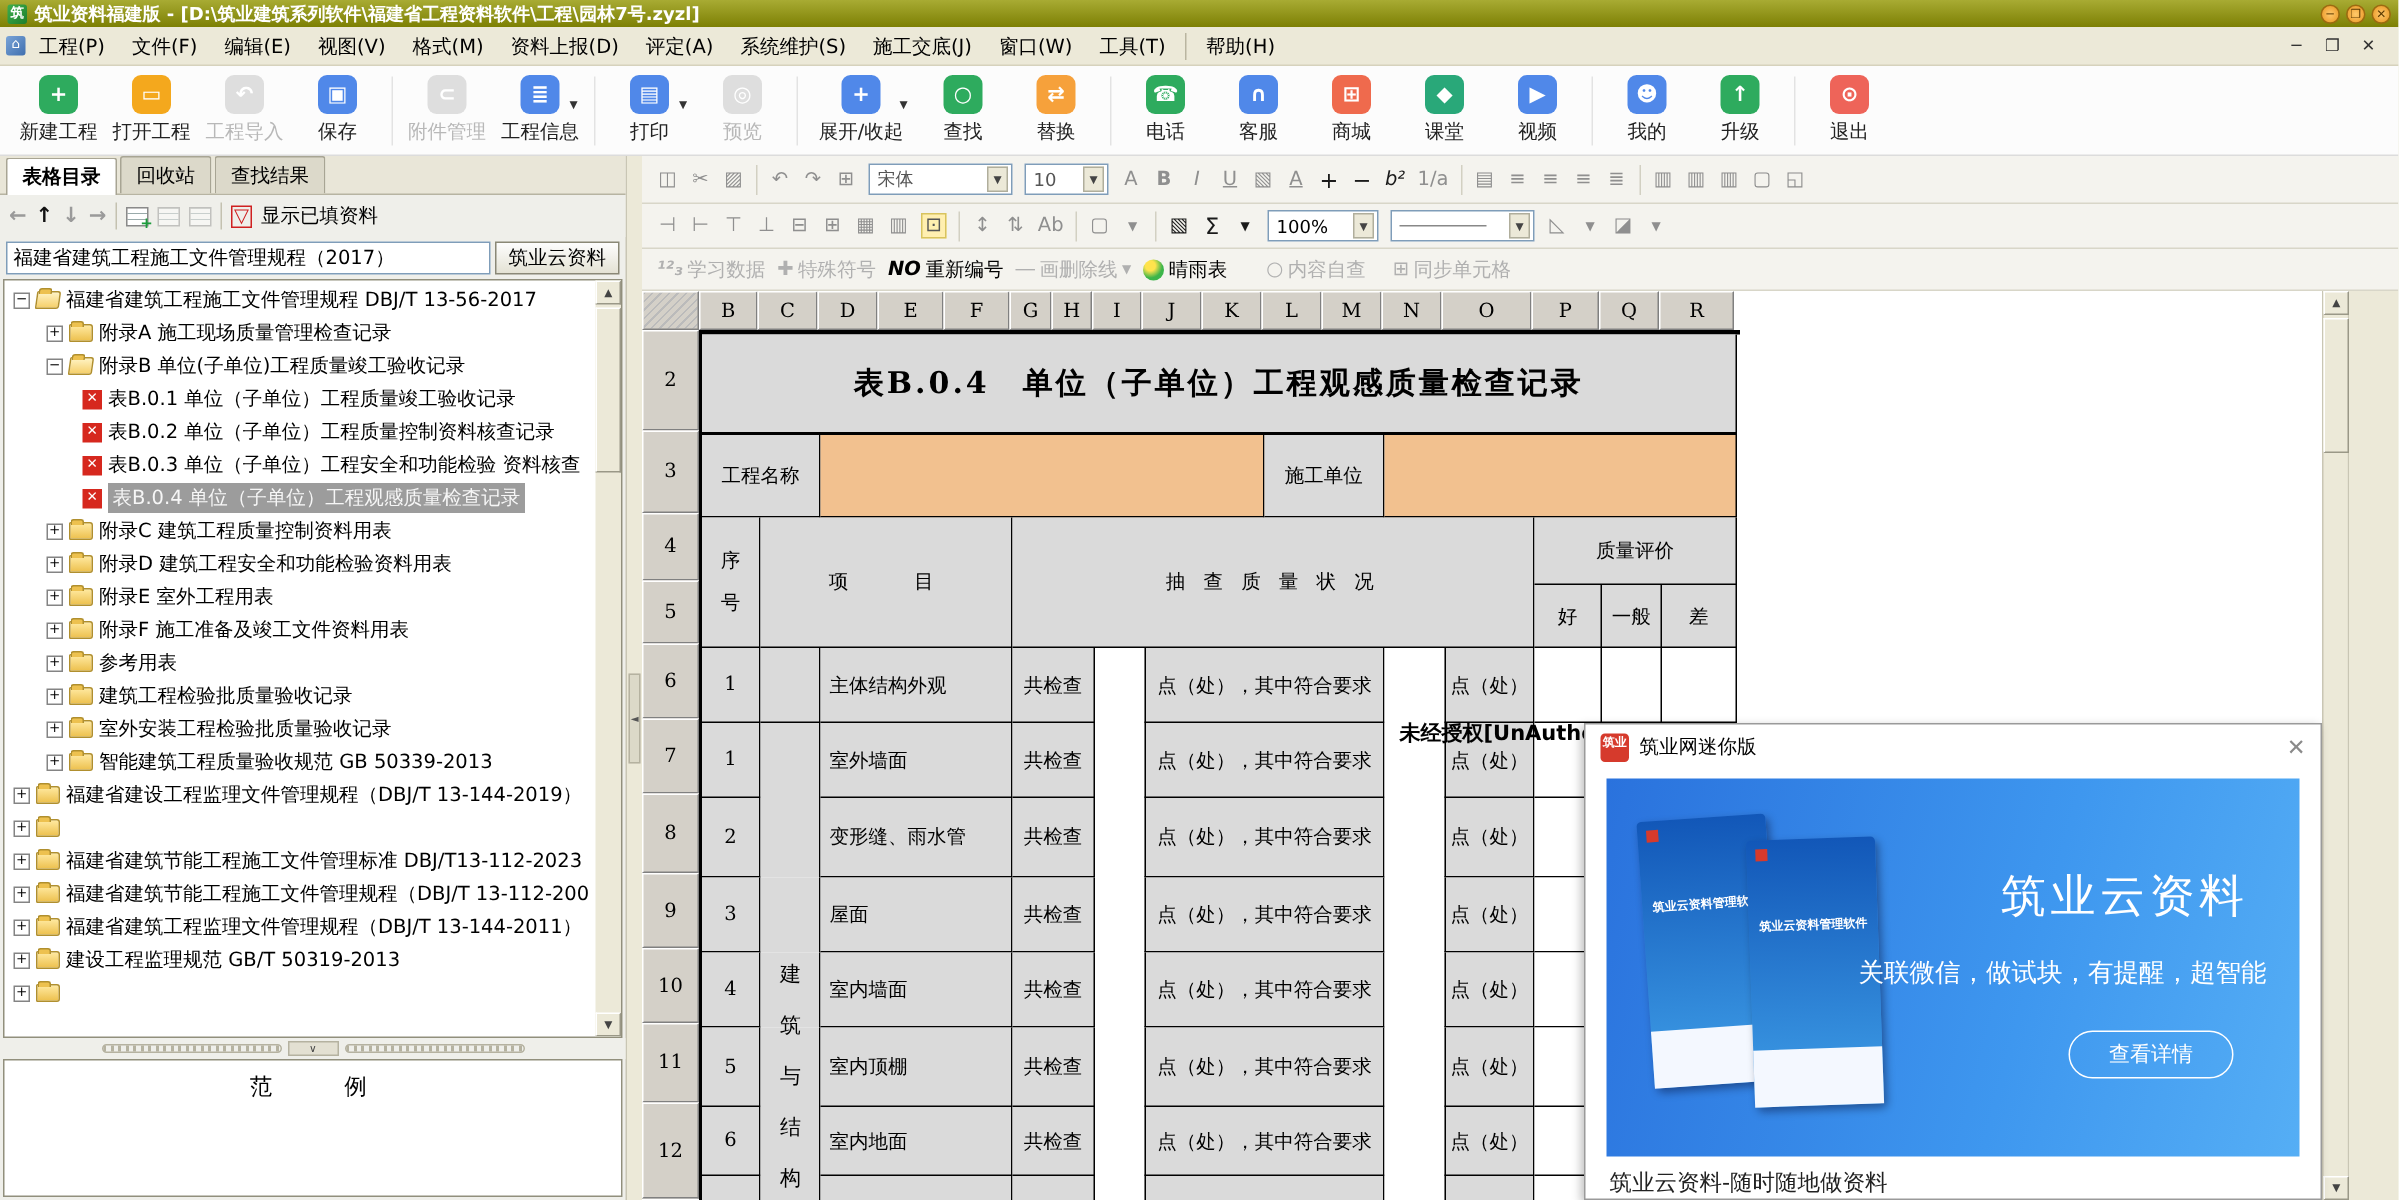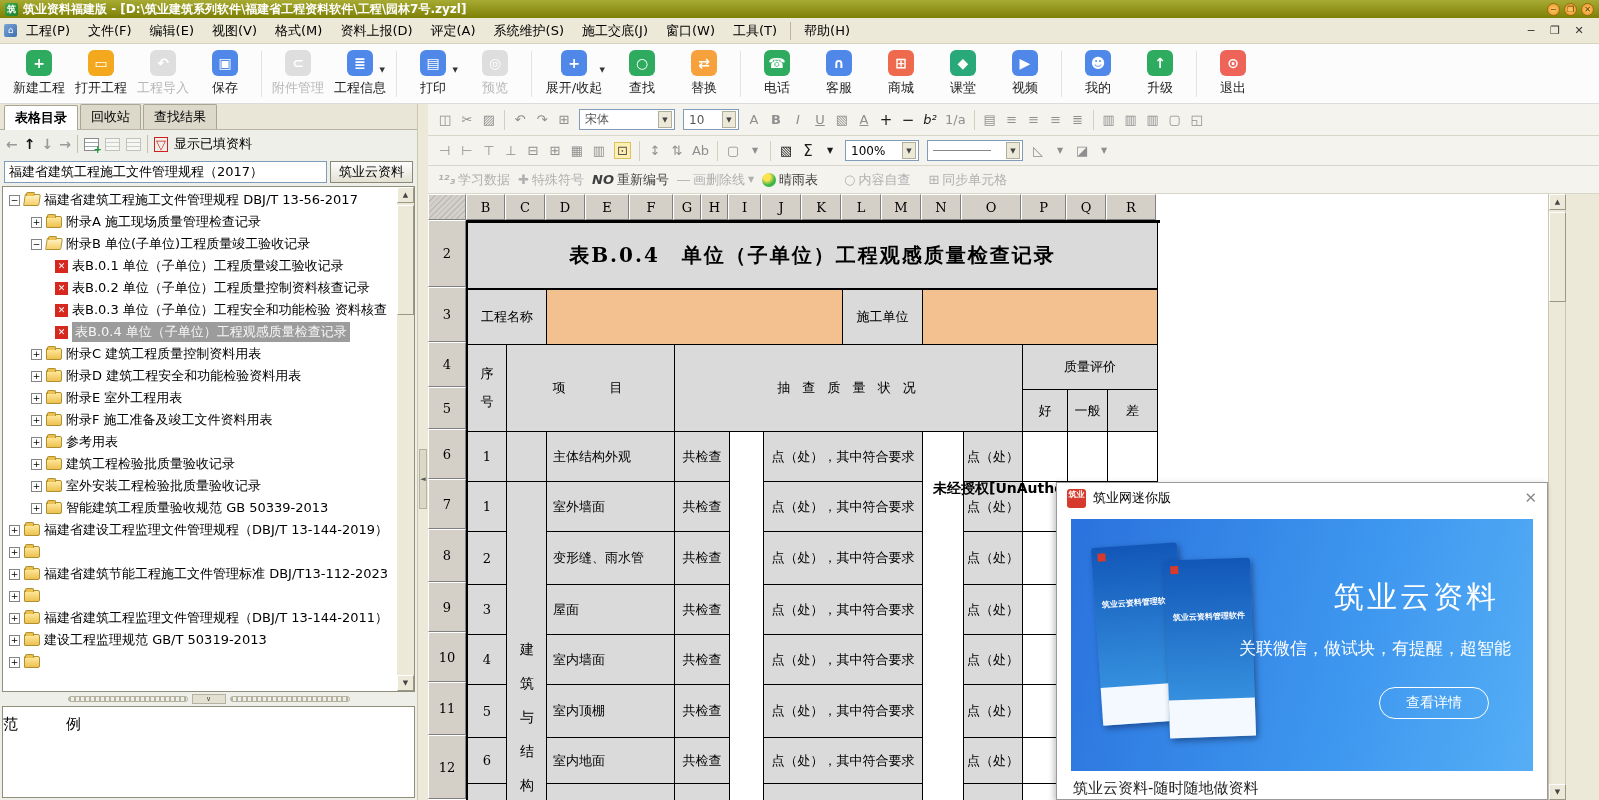--- a/index.html
+++ b/index.html
@@ -77,35 +77,35 @@
   .sb{position:absolute;background:#ECE9D8}
   .sbbtn{width:17px;height:16px;background:#ECE9D8;border:1px solid;border-color:#fff #9a9887 #9a9887 #fff;
          font-size:7px;color:#444;display:flex;align-items:center;justify-content:center}
   .sbthumb{width:17px;background:#ECE9D8;border:1px solid;border-color:#fff #9a9887 #9a9887 #fff}
   
   .hsplit{height:14px;position:relative;background:#EFEFEA;display:flex;align-items:center;justify-content:center;gap:4px}
   .dots{width:120px;height:6px;border:1px solid #b5b2a0;border-radius:3px;
         background:repeating-linear-gradient(90deg,#b5b2a0,#b5b2a0 2px,#EFEFEA 2px,#EFEFEA 5px)}
   .chev{width:34px;height:10px;border:1px solid #b5b2a0;background:#e3e0d2;font-size:7px;color:#444;
         display:flex;align-items:center;justify-content:center}
-  .example{flex:1;background:#fff;border:1px solid #918f7c;margin:0 2px 2px;padding-top:8px;
+  .example{flex:1;background:#fff;border:1px solid #918f7c;margin:0 2px 2px;padding-top:8px;text-align:center;
            font-size:15px;letter-spacing:6px}
   
   .etb{display:flex;align-items:center;gap:8px;padding:0 10px;background:#F4F3EE;border-bottom:1px solid #d8d6c8}
   .etb1{height:32px}.etb2{height:30px}.etb3{height:28px}
   .eico{color:#8f8f8f;font-size:13px;min-width:14px;text-align:center}
   .eico.on{color:#1a1a1a}
   .eico.lock{background:#ffefb0;border:1px solid #d8c35e;color:#555;padding:0 2px}
   .esep{width:1px;height:20px;background:#d2d0c2}
   .combo{height:21px;border:1px solid #7F9DB9;background:#fff;display:flex;align-items:center;padding:0 2px 0 5px;gap:4px;font-size:12px;color:#555}
   .combo .cdd{width:14px;height:17px;background:#ECE9D8;border:1px solid #b0ae9c;font-size:7px;color:#444;
               display:flex;align-items:center;justify-content:center}
   .lineglyph{width:58px;height:0;border-top:1px solid #888}
   .etxt{display:flex;align-items:center;gap:3px;color:#b0b0b0;white-space:nowrap}
-  .etxt.on{color:#404040}
+  .etxt.on{color:#000000}
   .pre{font-weight:bold;font-style:italic}
   .ball{width:14px;height:14px;border-radius:50%;background:radial-gradient(circle at 35% 30%,#ffe34d 25%,#3cb54a 60%);flex:none}
   
   .sheet{position:absolute;left:0;top:90px;width:1137px;bottom:0;background:#fff;overflow:hidden}
   .colhdr{display:flex;height:26px}
   .hcell{background:#D4D0C8;border:1px solid;border-color:#fff #808080 #808080 #fff;
          font-family:"DejaVu Serif","Liberation Serif",serif;font-size:13px;display:flex;align-items:center;
          justify-content:center;flex:none}
   .corner{background:#D4D0C8 repeating-linear-gradient(135deg,#bbb 0 1px,transparent 1px 4px);
           border:1px solid;border-color:#fff #808080 #808080 #fff}
@@ -379,20 +379,21 @@
           <span class="fold"></span>
         </div>
         <div class="ti l0">
           <span class="exp">+</span>
           <span class="fold"></span>
           <span class="tl">福建省建筑节能工程施工文件管理标准 DBJ/T13-112-2023</span>
         </div>
         <div class="ti l0">
           <span class="exp">+</span>
           <span class="fold"></span>
+          <span class="tl">福建省建筑节能工程施工文件管理规程（DBJ/T 13-112-200</span>
         </div>
         <div class="ti l0">
           <span class="exp">+</span>
           <span class="fold"></span>
           <span class="tl">福建省建筑工程监理文件管理规程（DBJ/T 13-144-2011）</span>
         </div>
         <div class="ti l0">
           <span class="exp">+</span>
           <span class="fold"></span>
           <span class="tl">建设工程监理规范 GB/T 50319-2013</span>

